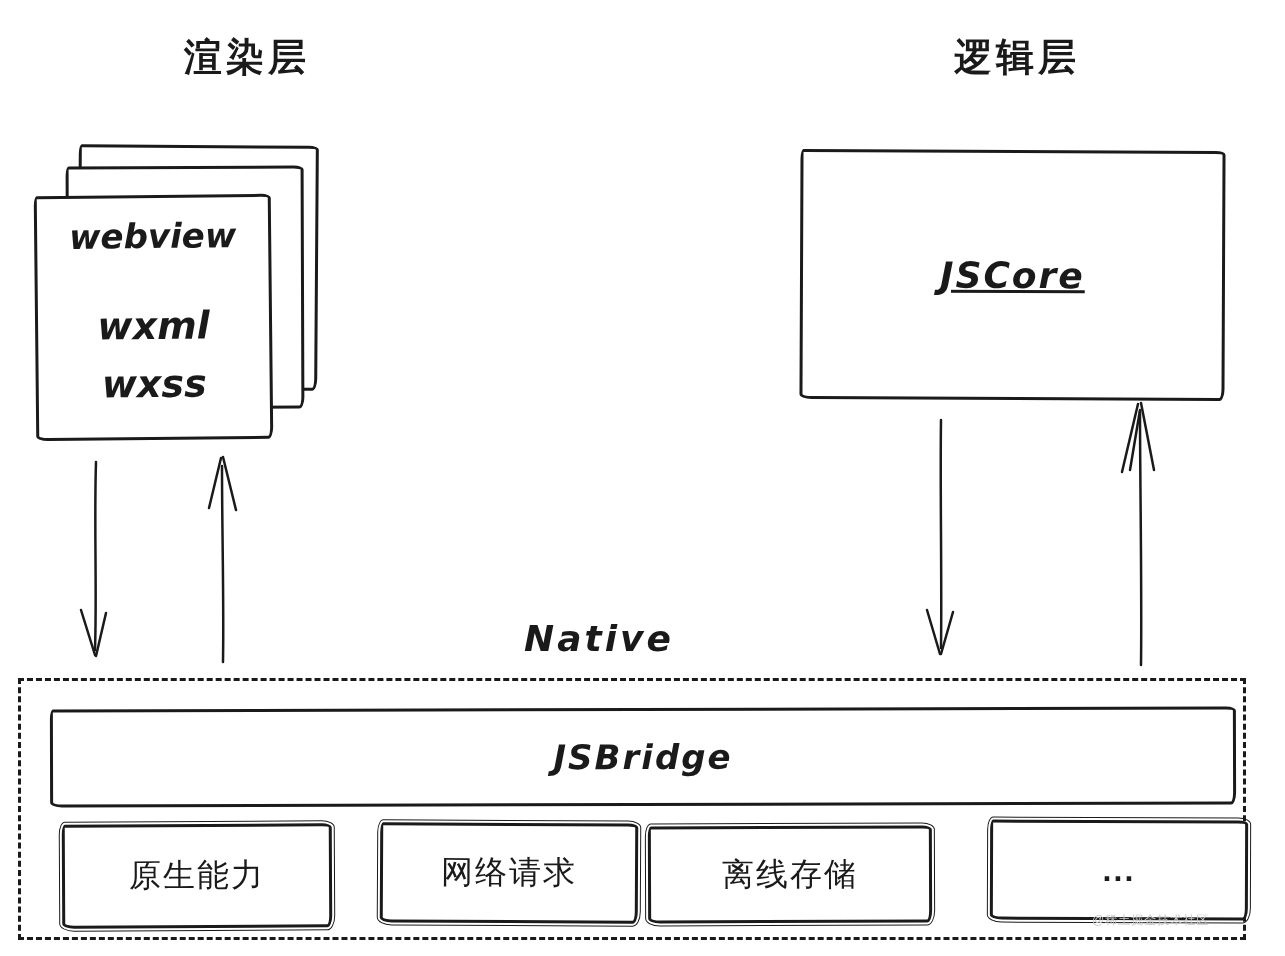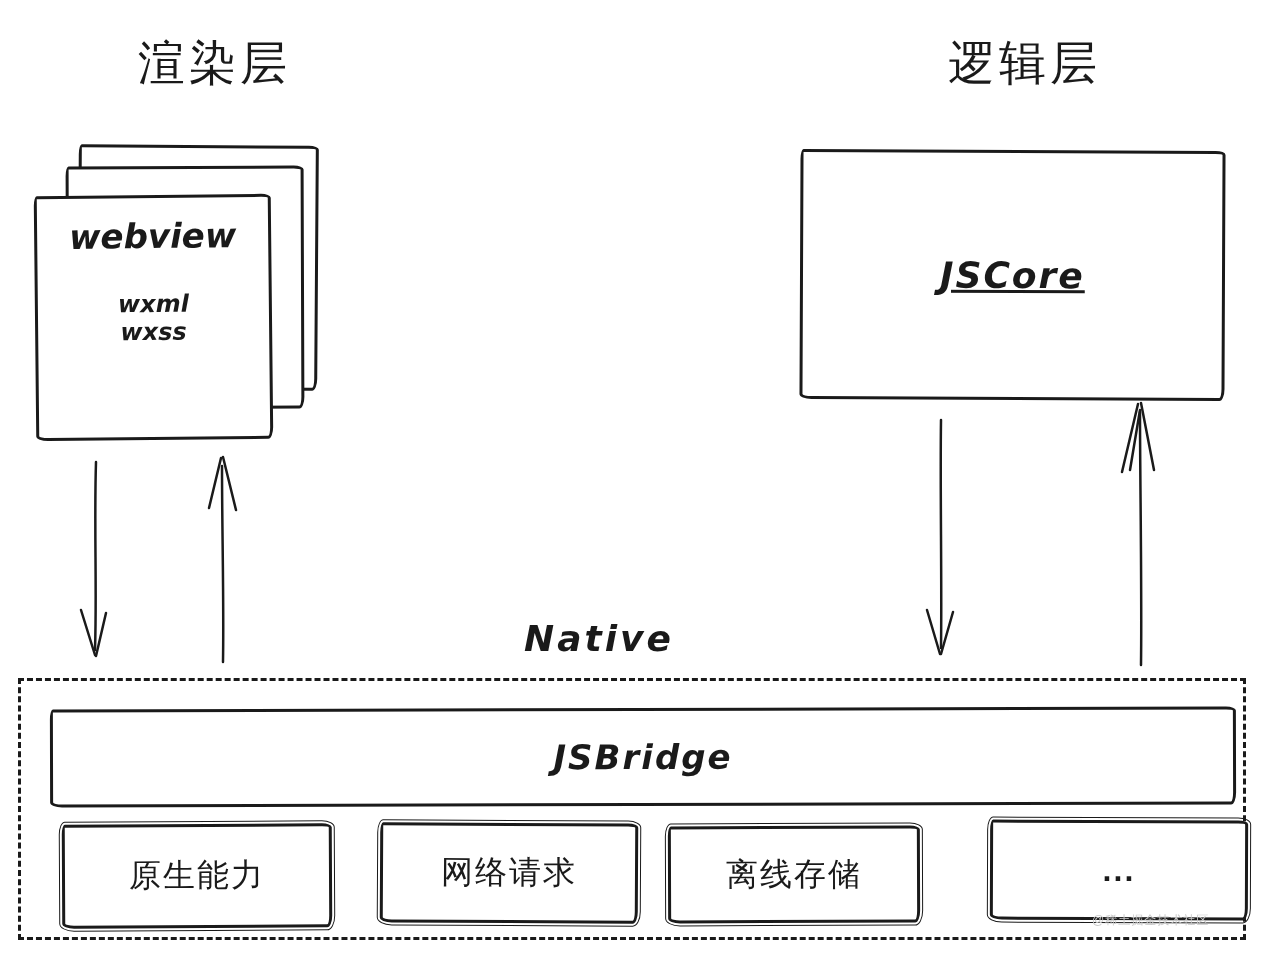--- a/index.html
+++ b/index.html
@@ -8,23 +8,24 @@
     position: relative;
     background: #ffffff;
     font-family: "Liberation Sans", "DejaVu Sans", sans-serif;
     color: #1a1a1a;
     overflow: hidden;
   }
   .abs { position: absolute; }
 
   
   .layer-title {
-    font-size: 47px;
-    font-weight: normal;
+    font-size: 38px;
+    font-weight: bold;
     letter-spacing: 4px;
+    margin-left: 46px;
   }
 
   
   .sketch {
     border: 3px solid #1a1a1a;
     background: #ffffff;
     border-radius: 3px 10px 5px 12px / 10px 4px 12px 5px;
   }
 
   
@@ -36,21 +37,21 @@
     display: flex; flex-direction: column; align-items: center;
     padding-top: 18px;
     z-index: 2;
   }
   .hand {
     font-family: "DejaVu Sans", sans-serif;
     font-style: italic;
     font-weight: bold;
   }
   .page-front .wv-title { font-size: 34px; margin-bottom: 34px; }
-  .page-front .wv-file  { font-size: 24px; }
+  .page-front .wv-file  { font-size: 38px; margin-top: 14px; }
 
   
   .jscore-box {
     left: 800px; top: 150px; width: 425px; height: 250px;
     transform: rotate(0.25deg);
     display: flex; align-items: center; justify-content: center;
   }
   .jscore-box .label { font-size: 36px; letter-spacing: 2px; text-decoration: underline; }
 
   
@@ -79,21 +80,21 @@
   .cap-box {
     display: flex; align-items: center; justify-content: center;
     font-size: 32px;
     letter-spacing: 2px;
     outline: 1px solid #1a1a1a;
     outline-offset: 2px;
     z-index: 2;
   }
   .cap-1 { left: 62px;  top: 824px; width: 270px; height: 104px; transform: rotate(-0.3deg); }
   .cap-2 { left: 380px; top: 823px; width: 258px; height: 100px; transform: rotate(0.3deg); }
-  .cap-3 { left: 668px; top: 826px; width: 252px; height:  97px; transform: rotate(-0.2deg); }
+  .cap-3 { left: 648px; top: 826px; width: 284px; height:  97px; transform: rotate(-0.2deg); }
   .cap-4 { left: 990px; top: 820px; width: 258px; height: 100px; transform: rotate(0.2deg); font-weight: bold; }
 
   
   .arrows {
     left: 0; top: 0; width: 1285px; height: 956px;
     pointer-events: none;
     z-index: 1;
   }
 
   
@@ -102,21 +103,21 @@
     font-size: 12px;
     color: #c9c9c9;
     letter-spacing: 1px;
     z-index: 3;
   }
 </style>
 </head>
 <body>
 
 <div class="abs layer-title" style="left:138px; top:32px;">渲染层</div>
-<div class="abs layer-title" style="left:948px; top:32px;">逻辑层</div>
+<div class="abs layer-title" style="left:908px; top:32px;">逻辑层</div>
 
 <div class="abs sketch page-back"></div>
 <div class="abs sketch page-mid"></div>
 <div class="abs sketch page-front">
   <div class="hand wv-title">webview</div>
   <div class="hand wv-file">wxml</div>
   <div class="hand wv-file">wxss</div>
 </div>
 
 <div class="abs sketch jscore-box">

